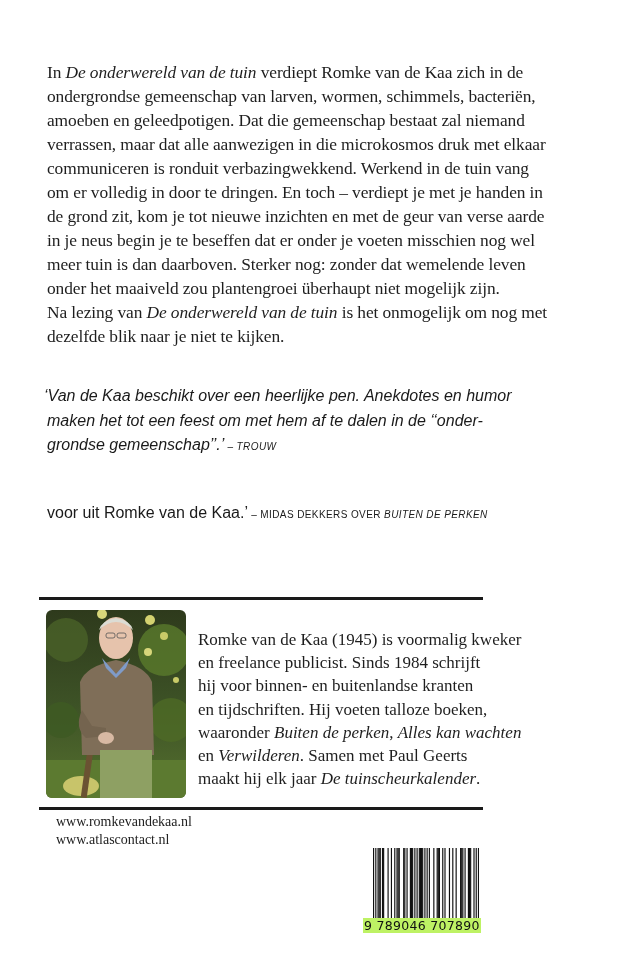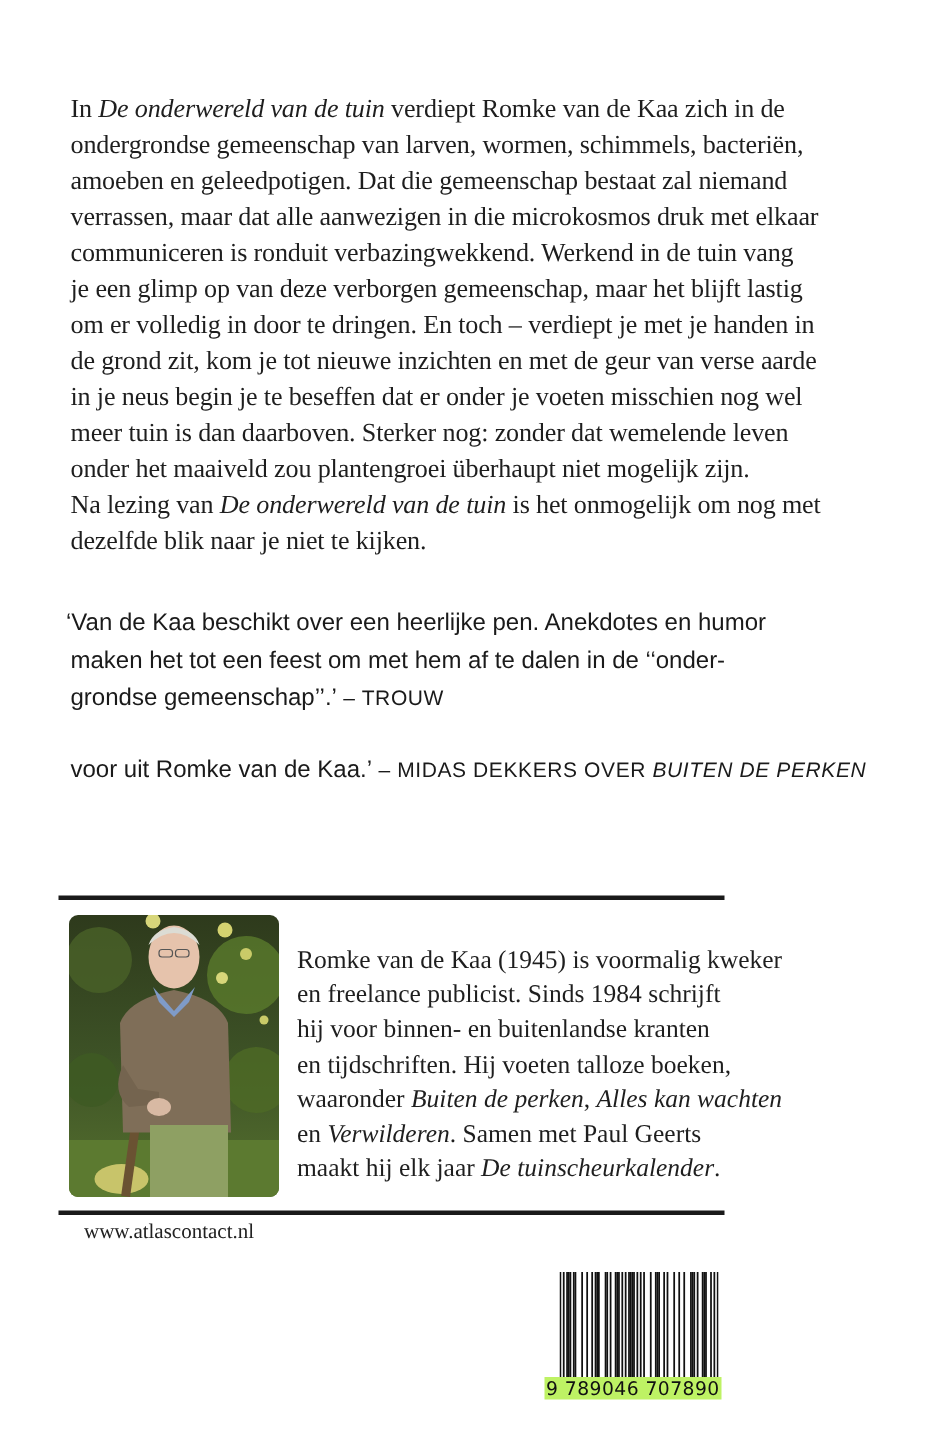--- a/index.html
+++ b/index.html
@@ -2,22 +2,22 @@
 <html><head>
 <meta charset="utf-8">
 <style>
   html, body { margin:0; padding:0; }
   body { width:618px; height:960px; background:#ffffff; position:relative; overflow:hidden; color:#1e1e1e; }
   #blurb { position:absolute; left:47px; top:60px; width:520px; font-family:Liberation Serif, serif; font-size:17.4px; line-height:24px; letter-spacing:-0.1px; }
   #blurb .line { display:block; white-space:nowrap; }
   .quote { position:absolute; left:44px; width:530px; font-family:"Liberation Sans", sans-serif; font-size:16px; line-height:24.5px; color:#1a1a1a; }
   .quote .line { display:block; white-space:nowrap; }
   .quote .cont { padding-left:3px; }
-  .attr { font-size:14px; letter-spacing:0.4px; text-transform:uppercase; }
-  #quote1 { top:404px; }
+  .attr { font-size:10px; letter-spacing:0.4px; text-transform:uppercase; }
+  #quote1 { top:384px;font-style:italic; }
   #quote2 { top:501px; }
   .rule { position:absolute; left:39px; width:444px; height:3px; background:#1a1a1a; }
   #rule-top { top:597px; }
   #rule-bottom { top:807px; }
   #author-photo { position:absolute; left:46px; top:610px; width:140px; height:188px; border-radius:6px; overflow:hidden; }
   #bio { position:absolute; left:198px; top:628px; width:300px; font-family:"Liberation Serif", serif; font-size:17px; line-height:23.2px; }
   #bio .line { display:block; white-space:nowrap; }
   #urls { position:absolute; left:56px; top:813px; font-family:"Liberation Serif", serif; font-size:14px; line-height:18px; color:#222; }
   #urls a { display:block; color:inherit; text-decoration:none; }
   #barcode { position:absolute; left:373px; top:848px; width:106px; height:84px; }
@@ -26,21 +26,20 @@
 </style>
 </head>
 <body>
 
 <div id="blurb">
     <span class="line"><span>In </span><em>De onderwereld van de tuin</em><span> verdiept Romke van de Kaa zich in de</span></span>
     <span class="line"><span>ondergrondse gemeenschap van larven, wormen, schimmels, bacteriën,</span></span>
     <span class="line"><span>amoeben en geleedpotigen. Dat die gemeenschap bestaat zal niemand</span></span>
     <span class="line"><span>verrassen, maar dat alle aanwezigen in die microkosmos druk met elkaar</span></span>
     <span class="line"><span>communiceren is ronduit verbazingwekkend. Werkend in de tuin vang</span></span>
-    <span class="line"><span>je een glimp op van deze verborgen gemeenschap, maar het blijft lastig</span></span>
     <span class="line"><span>om er volledig in door te dringen. En toch – verdiept je met je handen in</span></span>
     <span class="line"><span>de grond zit, kom je tot nieuwe inzichten en met de geur van verse aarde</span></span>
     <span class="line"><span>in je neus begin je te beseffen dat er onder je voeten misschien nog wel</span></span>
     <span class="line"><span>meer tuin is dan daarboven. Sterker nog: zonder dat wemelende leven</span></span>
     <span class="line"><span>onder het maaiveld zou plantengroei überhaupt niet mogelijk zijn.</span></span>
     <span class="line"><span>Na lezing van </span><em>De onderwereld van de tuin</em><span> is het onmogelijk om nog met</span></span>
     <span class="line"><span>dezelfde blik naar je niet te kijken.</span></span>
   </div>
 
 <div id="quote1" class="quote">
@@ -94,20 +93,21 @@
     <span class="line"><span>hij voor binnen- en buitenlandse kranten</span></span>
     <span class="line"><span>en tijdschriften. Hij voeten talloze boeken,</span></span>
     <span class="line"><span>waaronder </span><em>Buiten de perken</em><span>, </span><em>Alles kan wachten</em></span>
     <span class="line"><span>en </span><em>Verwilderen</em><span>. Samen met Paul Geerts</span></span>
     <span class="line"><span>maakt hij elk jaar </span><em>De tuinscheurkalender</em><span>.</span></span>
   </div>
 
 <div id="rule-bottom" class="rule"></div>
 
 <div id="urls">
+  <a>www.romkevandekaa.nl</a>
   <a>www.atlascontact.nl</a>
 </div>
 
 <svg id="barcode" viewBox="0 0 106 84" preserveAspectRatio="none">
     <rect x="0.000" y="0" width="1.166" height="84" fill="#111"></rect>
     <rect x="2.232" y="0" width="1.166" height="84" fill="#111"></rect>
     <rect x="4.463" y="0" width="1.166" height="76" fill="#111"></rect>
     <rect x="5.579" y="0" width="1.166" height="76" fill="#111"></rect>
     <rect x="6.695" y="0" width="1.166" height="76" fill="#111"></rect>
     <rect x="8.926" y="0" width="1.166" height="76" fill="#111"></rect>

